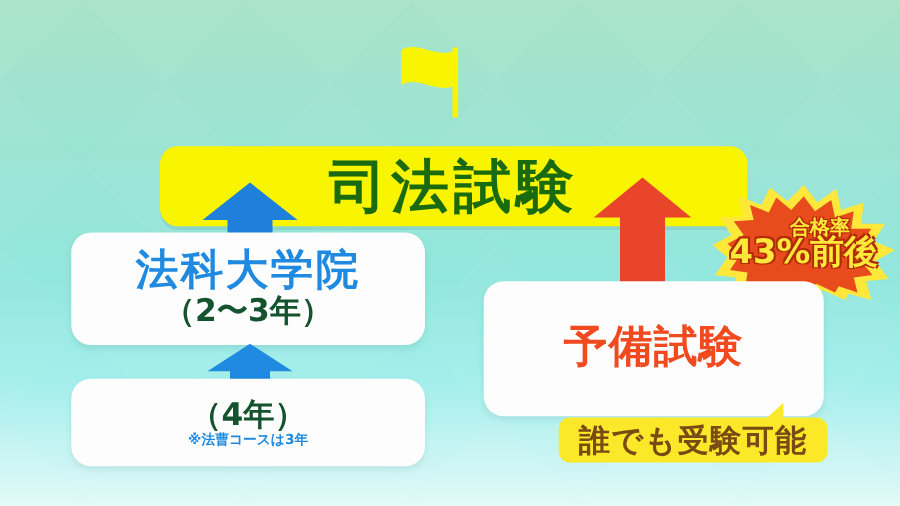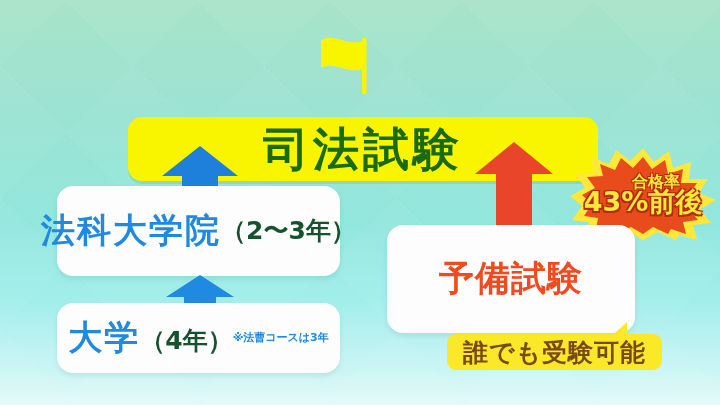--- a/index.html
+++ b/index.html
@@ -47,25 +47,25 @@
     font-size:46px;font-weight:bold;color:#1a6b10;
     letter-spacing:4px;line-height:1;
     font-family:"DejaVu Sans","Liberation Sans",sans-serif;
     white-space:nowrap;
   }
 
   
   .card{
     position:absolute;background:#fdfdfd;border-radius:16px;
     box-shadow:0 3px 5px rgba(20,90,90,.10);
-    display:flex;flex-direction:row;align-items:center;justify-content:center;
+    display:flex;flex-direction:column;align-items:center;justify-content:center;
   }
   .card-lawschool{left:57px;top:186px;width:283px;height:90px;}
   .card-university{left:57px;top:303px;width:283px;height:70px;}
-  .card-prelim{left:387px;top:225px;width:248px;height:108px;}
+  .card-prelim{left:387px;top:225px;width:272px;height:108px;}
 
   .blue-main{
     color:#1f8ae0;font-weight:bold;font-size:34px;line-height:1.05;
     letter-spacing:2px;white-space:nowrap;
   }
   .blue-sub{
     color:#14532d;font-weight:bold;font-size:25px;line-height:1.1;
     white-space:nowrap;
   }
   .row-inline{display:flex;align-items:baseline;justify-content:center;}
@@ -148,21 +148,20 @@
   </div>
 
   <div class="arrow" style="left:164px;top:275px;">
     <svg width="72" height="32" viewBox="0 0 72 32">
       <path d="M36 0 L70 22 L52 22 L52 32 L20 32 L20 22 L2 22 Z" fill="#1f8ae0"></path>
     </svg>
   </div>
 
   <div class="card card-university">
     <div class="row-inline">
-      <span class="blue-main">大学</span>
       <span class="blue-sub">（4年）</span>
     </div>
     <div class="note">※法曹コースは3年</div>
   </div>
 
   <div class="arrow" style="left:473px;top:140px;">
     <svg width="84" height="88" viewBox="0 0 84 88">
       <path d="M41 2 L80 34 L59 34 L59 88 L23 88 L23 34 L2 34 Z" fill="#e8452a"></path>
     </svg>
   </div>

